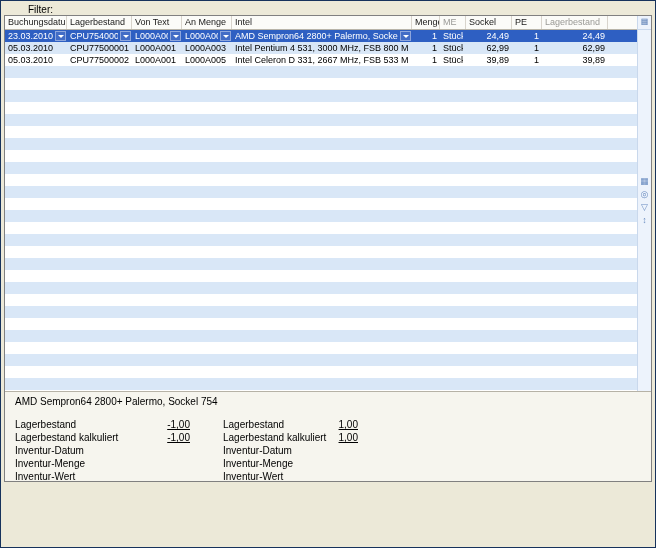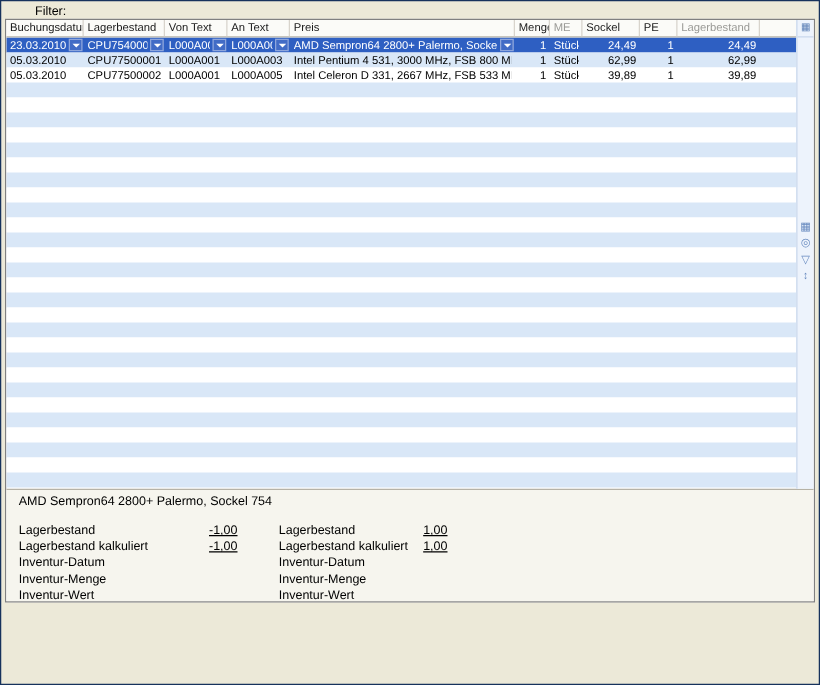--- a/index.html
+++ b/index.html
@@ -73,22 +73,22 @@
     <span>Filter:</span>
   </div>
 
   <div class="grid">
     <div class="grid-top">
       <div class="grid-main">
         <div class="grid-header" id="grid-header">
             <div class="hcell" style="width: 62px;">Buchungsdatum</div>
             <div class="hcell" style="width: 65px;">Lagerbestand</div>
             <div class="hcell" style="width: 50px;">Von Text</div>
-            <div class="hcell" style="width: 50px;">An Text</div>
-            <div class="hcell" style="width: 180px;">Preis</div>
+            <div class="hcell" style="width: 50px;">An Menge</div>
+            <div class="hcell" style="width: 180px;">Intel</div>
             <div class="hcell" style="width: 28px;">Menge</div>
             <div class="hcell muted" style="width: 26px;">ME</div>
             <div class="hcell" style="width: 46px;">Sockel</div>
             <div class="hcell" style="width: 30px;">PE</div>
             <div class="hcell muted" style="width: 66px;">Lagerbestand</div>
             <div class="hcell hfill"></div>
           </div>
         <div class="grid-body" id="grid-body">
             <div class="trow selected">
               <div class="tcell a-l combo" style="width: 62px;">

